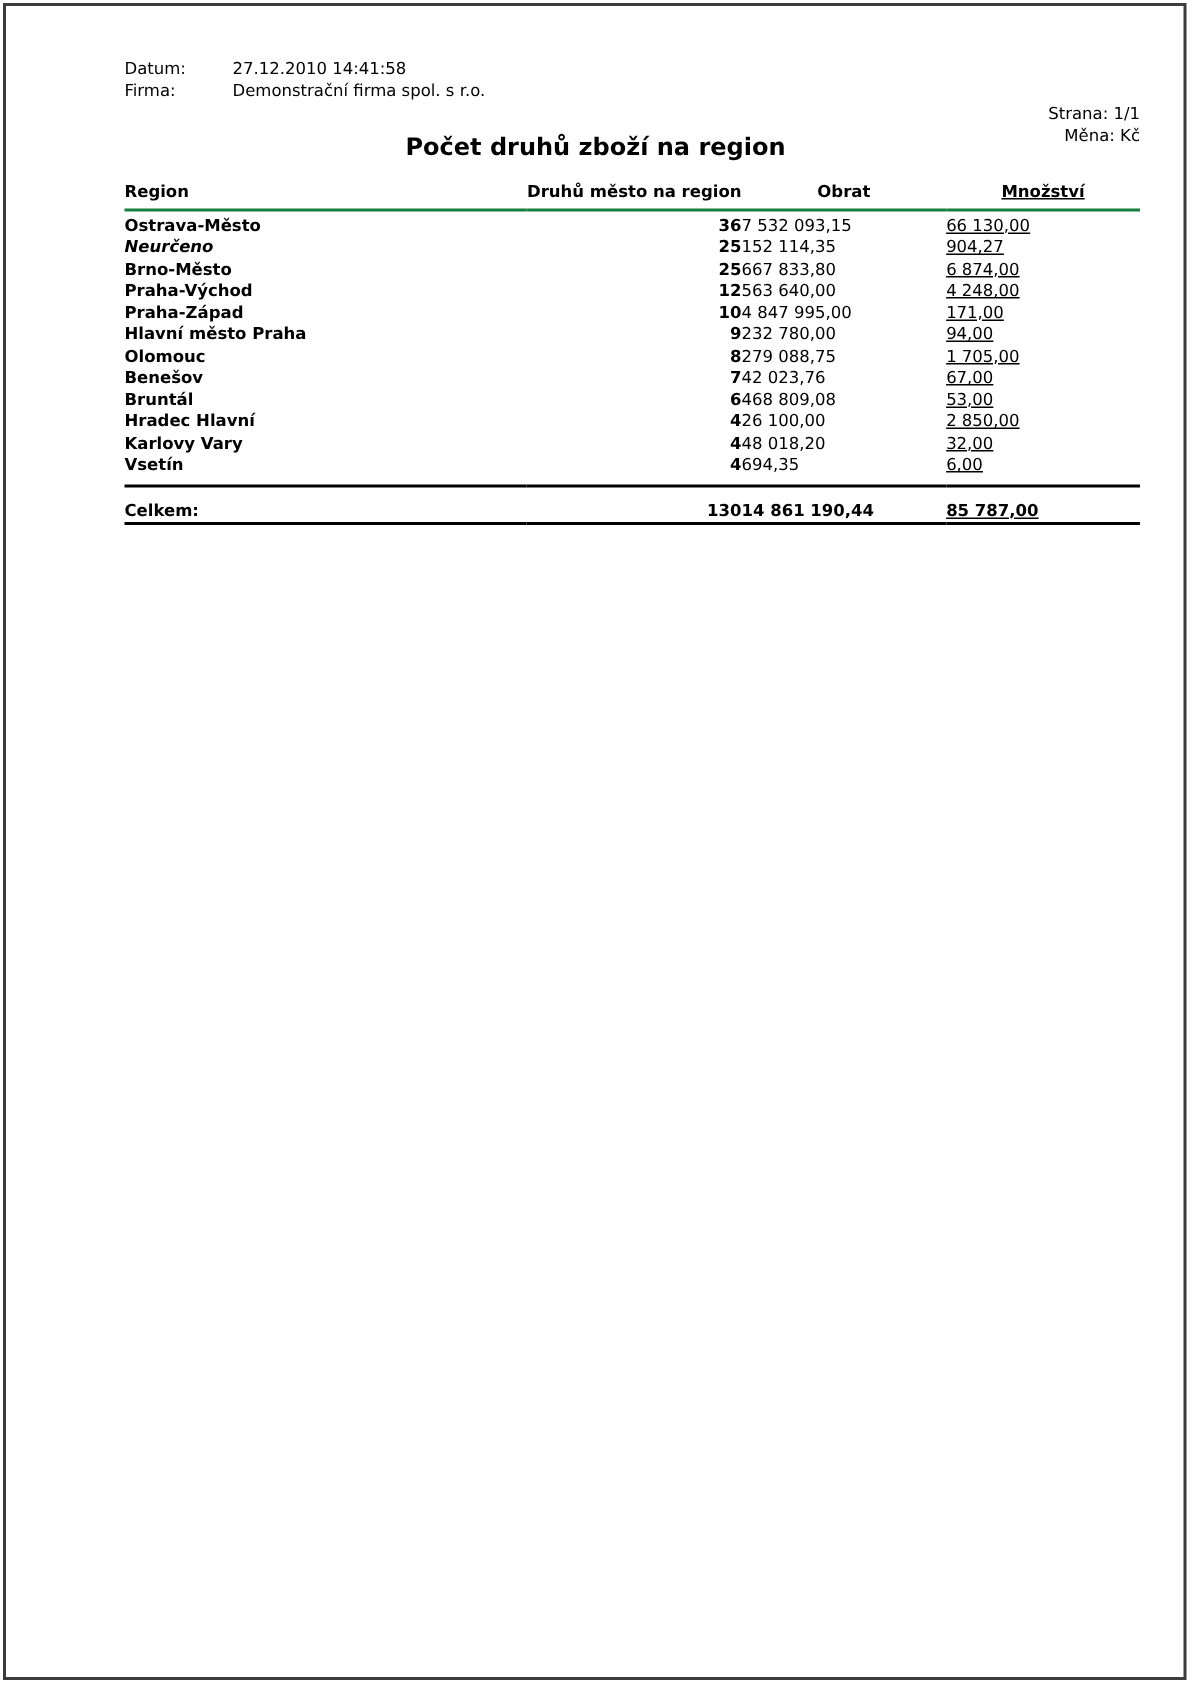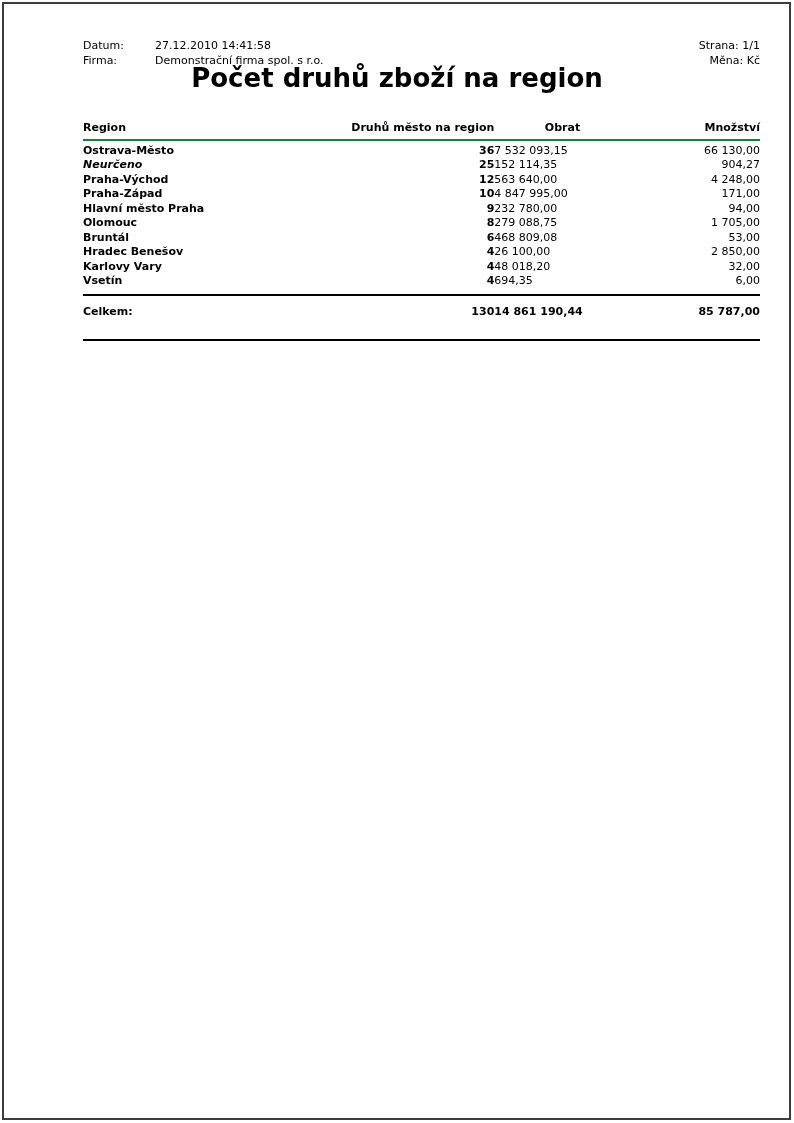--- a/index.html
+++ b/index.html
@@ -26,57 +26,58 @@
     pointer-events: none;
   }
   .meta {
     position: absolute;
     left: 83px;
     top: 38px;
     width: 677px;
     display: flex;
     justify-content: space-between;
     font-size: 11px;
+    flex-direction: column;
   }
   .meta-line { display: flex; line-height: 15px; }
   .meta-label { width: 72px; }
   .meta-right { text-align: right; line-height: 15px; }
   .title {
     position: absolute;
-    top: 63px;
+    top: 88px;
     left: 0;
     width: 794px;
     margin: 0;
     text-align: center;
-    font-size: 26px;
+    font-size: 16px;
     font-weight: bold;
   }
   table.report-table {
     position: absolute;
     left: 83px;
     top: 121px;
     width: 677px;
     border-collapse: collapse;
     font-size: 11px;
   }
   th, td { padding: 0; line-height: 14.5px; white-space: nowrap; }
   th { font-weight: bold; }
   .c1 { text-align: left;  width: 270px; }
   .c2 { text-align: right; width: 140px; }
   .c3 { width: 137px; }
-  .c4 { text-align: right; width: 130px; }
+  .c4 { width: 130px; text-decoration: underline; }
   thead tr { border-bottom: 2px solid #15803d; }
   thead th { padding-bottom: 3px; }
   tbody { border-bottom: 2px solid #000; }
   tbody tr:first-child td { padding-top: 3px; }
   tbody tr:last-child td { padding-bottom: 5px; }
   tbody td.c1, tbody td.c2 { font-weight: bold; margin-top: 24px; }
   tbody td.italic { font-style: italic; }
   tfoot tr { border-bottom: 2px solid #000; }
-  tfoot td { font-weight: bold; padding-top: 9px; padding-bottom: 20px; }
+  tfoot td { font-weight: bold; padding-top: 9px; padding-bottom: 0; }
 </style>
 </head>
 <body>
 
 <div class="page-border"></div>
 
 <div class="meta">
   <div class="meta-left">
     <div class="meta-line">
       <span class="meta-label">Datum:</span>
@@ -111,20 +112,26 @@
         <td class="c3">7 532 093,15</td>
         <td class="c4">66 130,00</td>
       </tr>
       <tr>
         <td class="c1 italic">Neurčeno</td>
         <td class="c2">25</td>
         <td class="c3">152 114,35</td>
         <td class="c4">904,27</td>
       </tr>
       <tr>
+        <td class="c1">Brno-Město</td>
+        <td class="c2">25</td>
+        <td class="c3">667 833,80</td>
+        <td class="c4">6 874,00</td>
+      </tr>
+      <tr>
         <td class="c1">Praha-Východ</td>
         <td class="c2">12</td>
         <td class="c3">563 640,00</td>
         <td class="c4">4 248,00</td>
       </tr>
       <tr>
         <td class="c1">Praha-Západ</td>
         <td class="c2">10</td>
         <td class="c3">4 847 995,00</td>
         <td class="c4">171,00</td>
@@ -135,27 +142,33 @@
         <td class="c3">232 780,00</td>
         <td class="c4">94,00</td>
       </tr>
       <tr>
         <td class="c1">Olomouc</td>
         <td class="c2">8</td>
         <td class="c3">279 088,75</td>
         <td class="c4">1 705,00</td>
       </tr>
       <tr>
+        <td class="c1">Benešov</td>
+        <td class="c2">7</td>
+        <td class="c3">42 023,76</td>
+        <td class="c4">67,00</td>
+      </tr>
+      <tr>
         <td class="c1">Bruntál</td>
         <td class="c2">6</td>
         <td class="c3">468 809,08</td>
         <td class="c4">53,00</td>
       </tr>
       <tr>
-        <td class="c1">Hradec Benešov</td>
+        <td class="c1">Hradec Hlavní</td>
         <td class="c2">4</td>
         <td class="c3">26 100,00</td>
         <td class="c4">2 850,00</td>
       </tr>
       <tr>
         <td class="c1">Karlovy Vary</td>
         <td class="c2">4</td>
         <td class="c3">48 018,20</td>
         <td class="c4">32,00</td>
       </tr>

